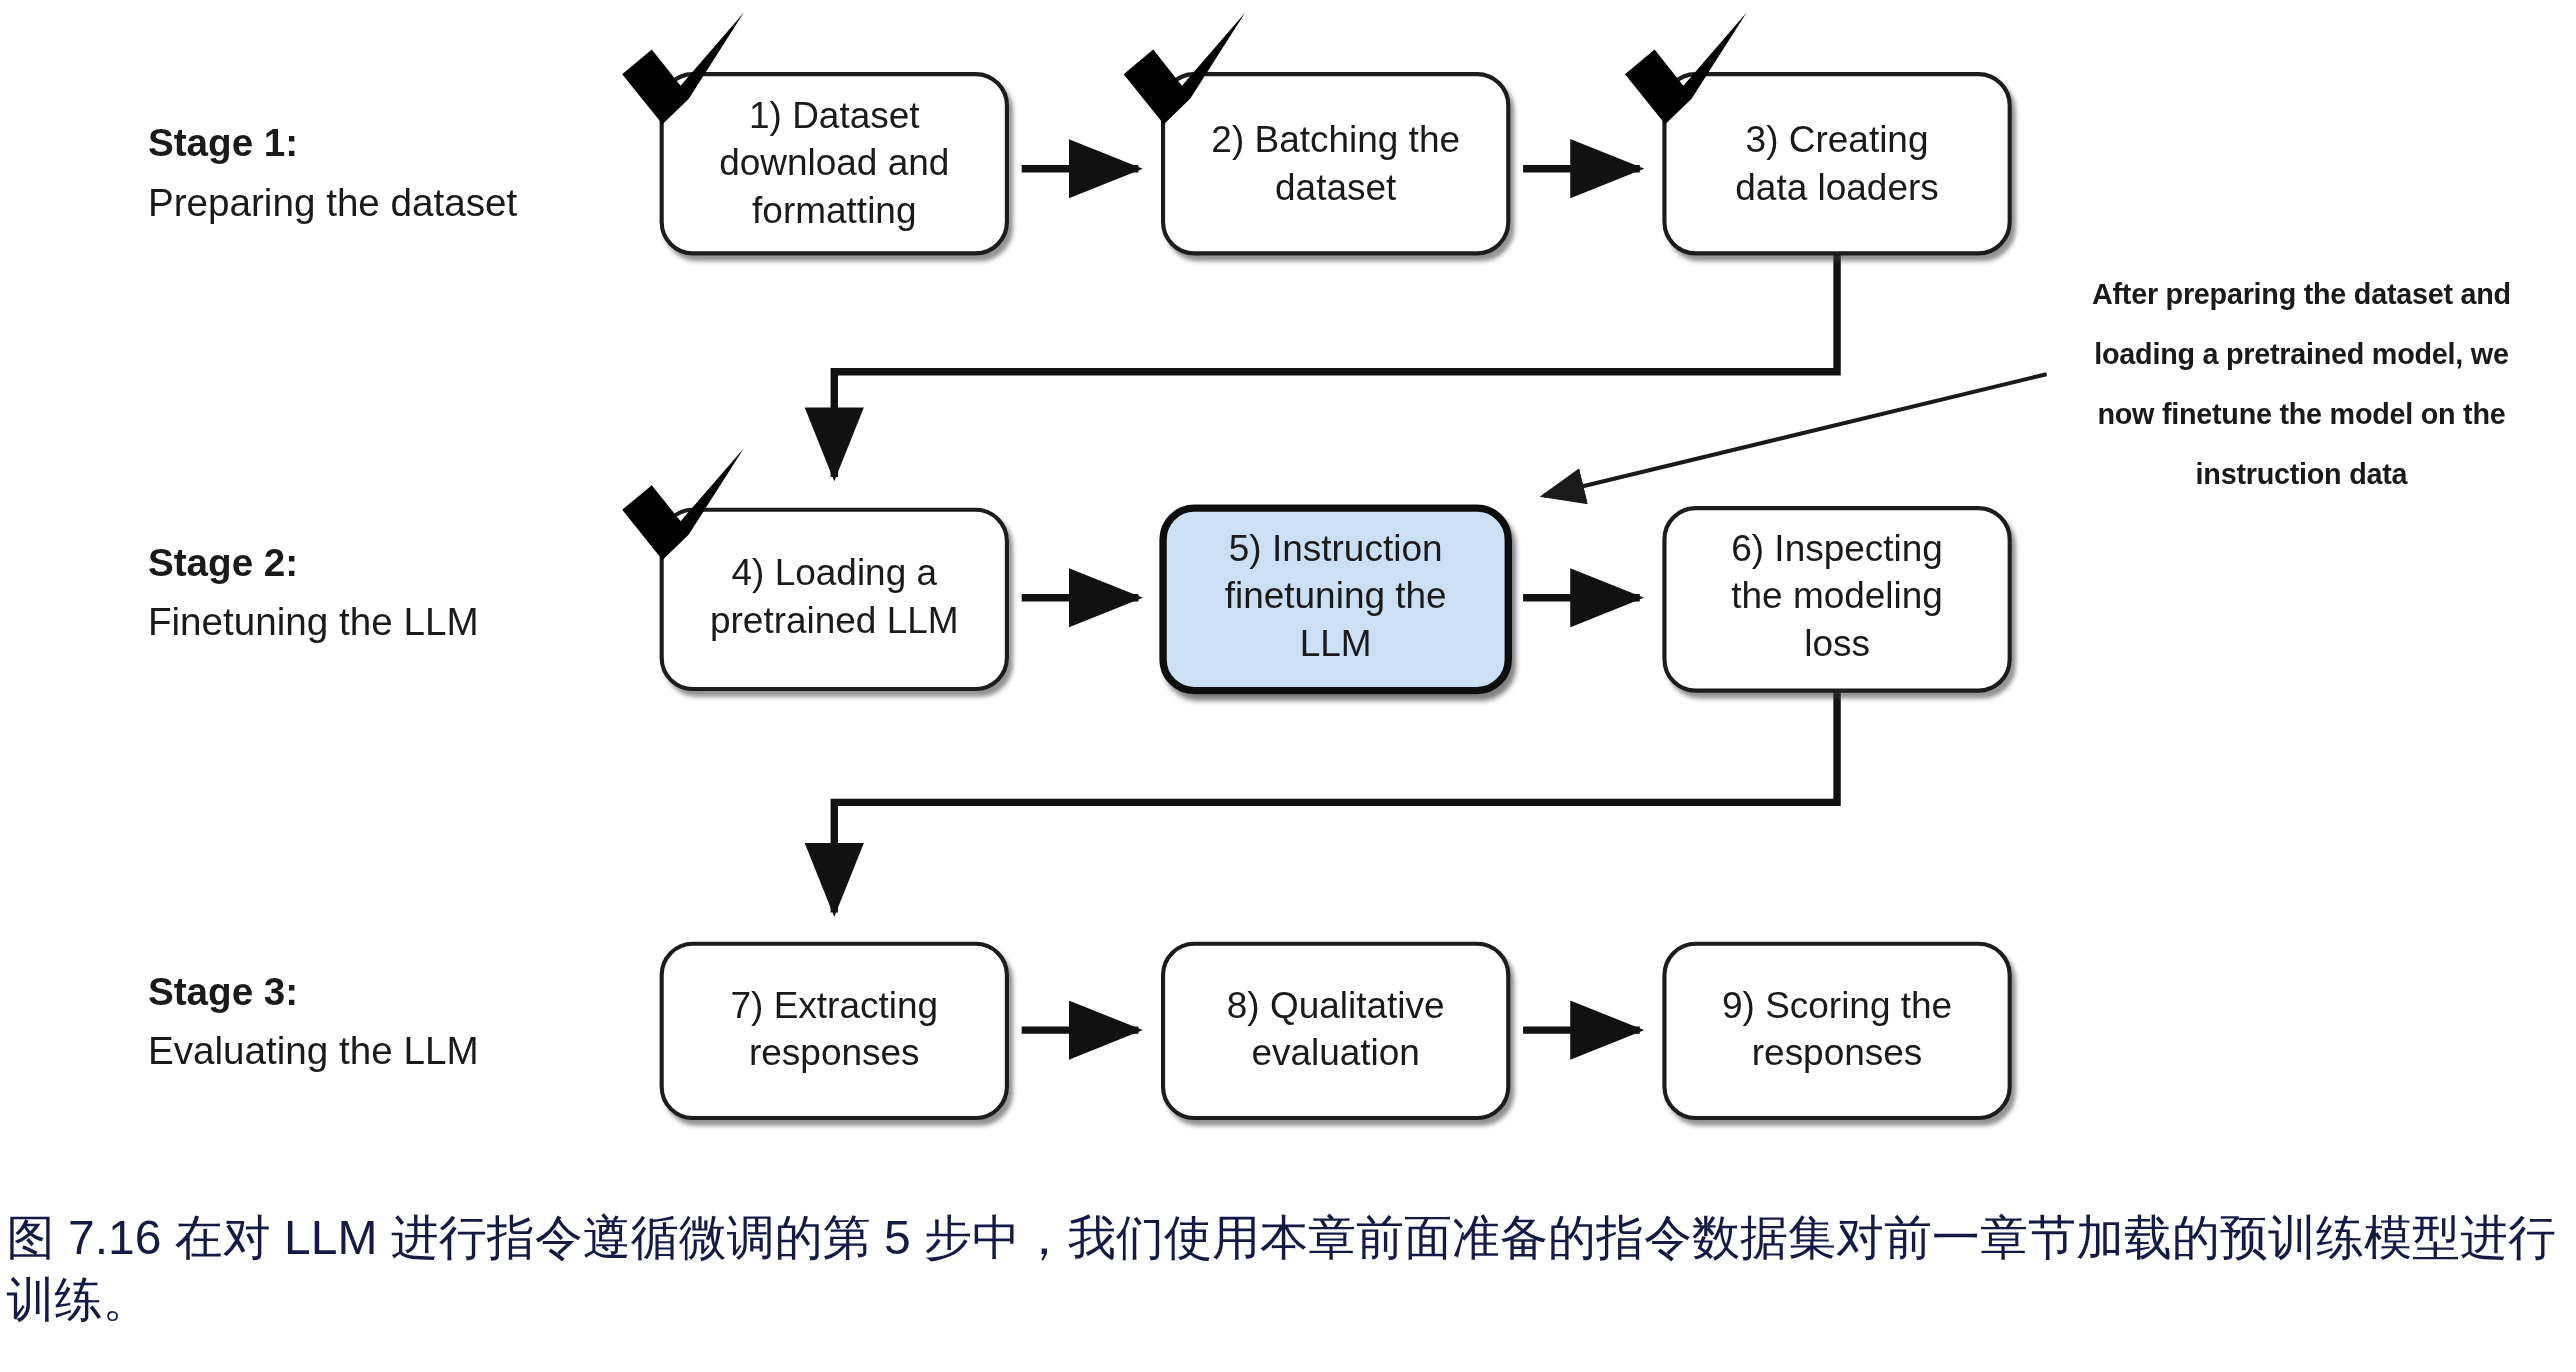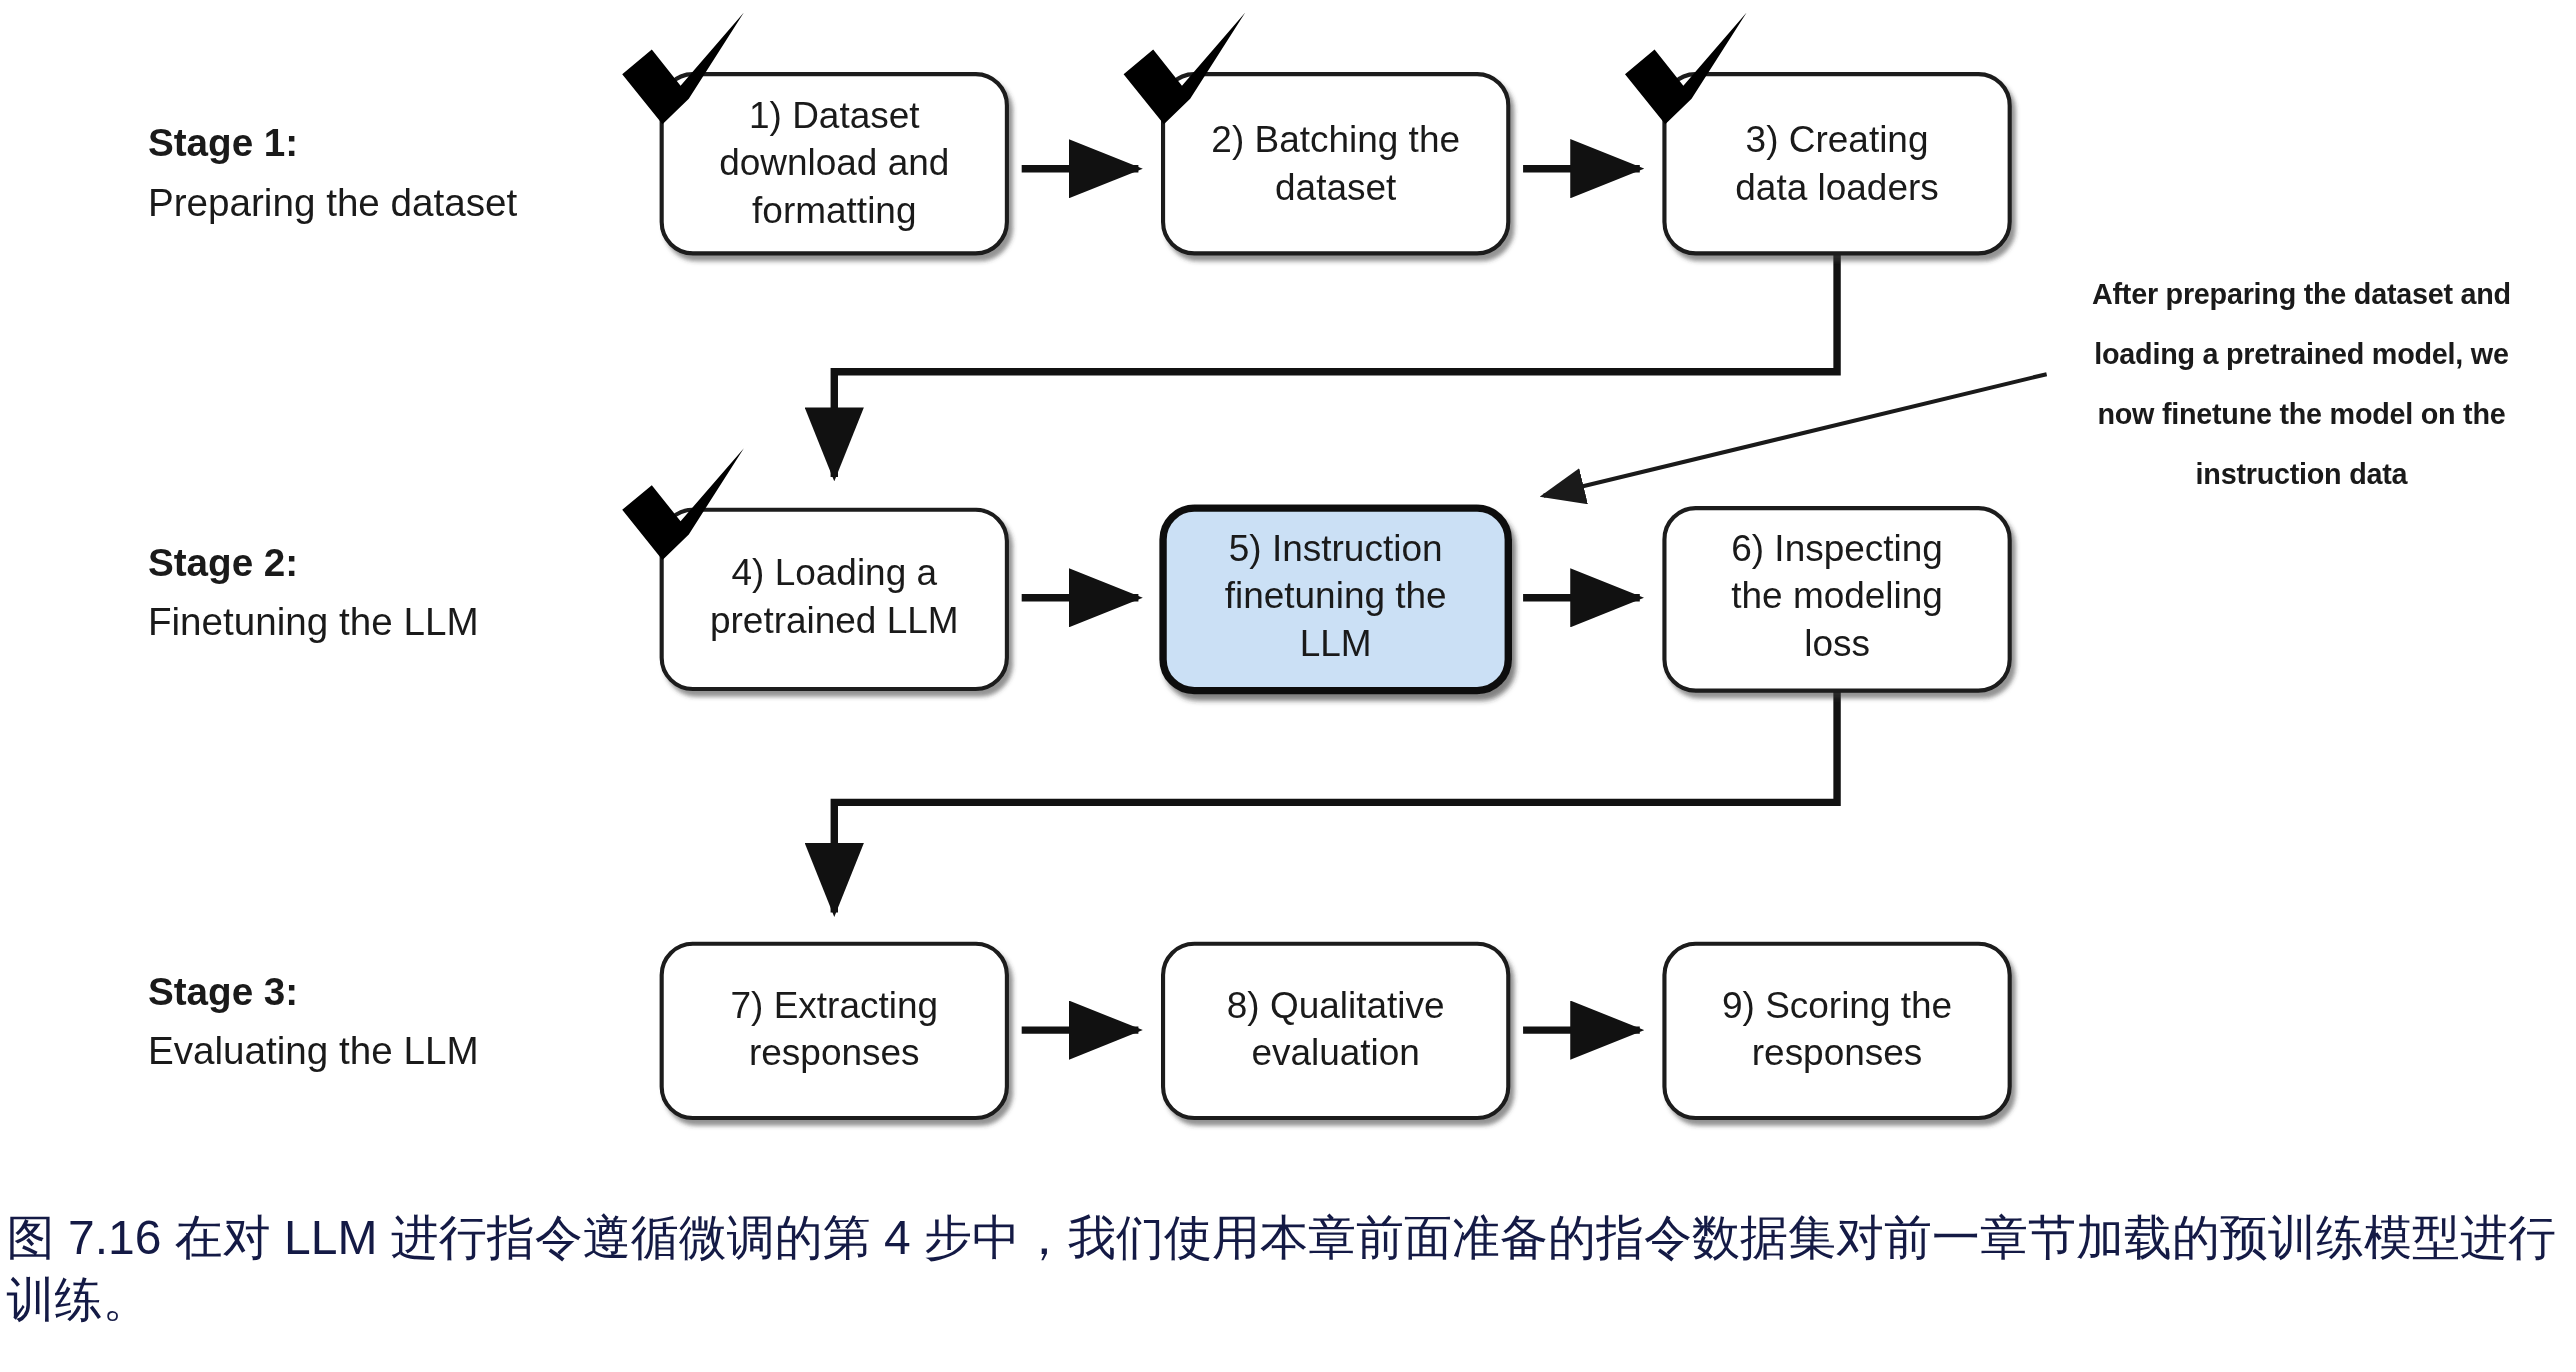--- a/index.html
+++ b/index.html
@@ -204,16 +204,16 @@
     </g>
 
     <g>
       <text class="annot-text" x="2800" y="370">After preparing the dataset and</text>
       <text class="annot-text" x="2800" y="443">loading a pretrained model, we</text>
       <text class="annot-text" x="2800" y="516">now finetune the model on the</text>
       <text class="annot-text" x="2800" y="589">instruction data</text>
     </g>
   </svg>
 
-  <div class="caption">图 7.16 在对 LLM 进行指令遵循微调的第 4 步中，我们使用本章前面准备的指令数据集对前一章节加载的预训练模型进行训练。</div>
+  <div class="caption">图 7.16 在对 LLM 进行指令遵循微调的第 5 步中，我们使用本章前面准备的指令数据集对前一章节加载的预训练模型进行训练。</div>
 
 </div>
 
 
 </body></html>

